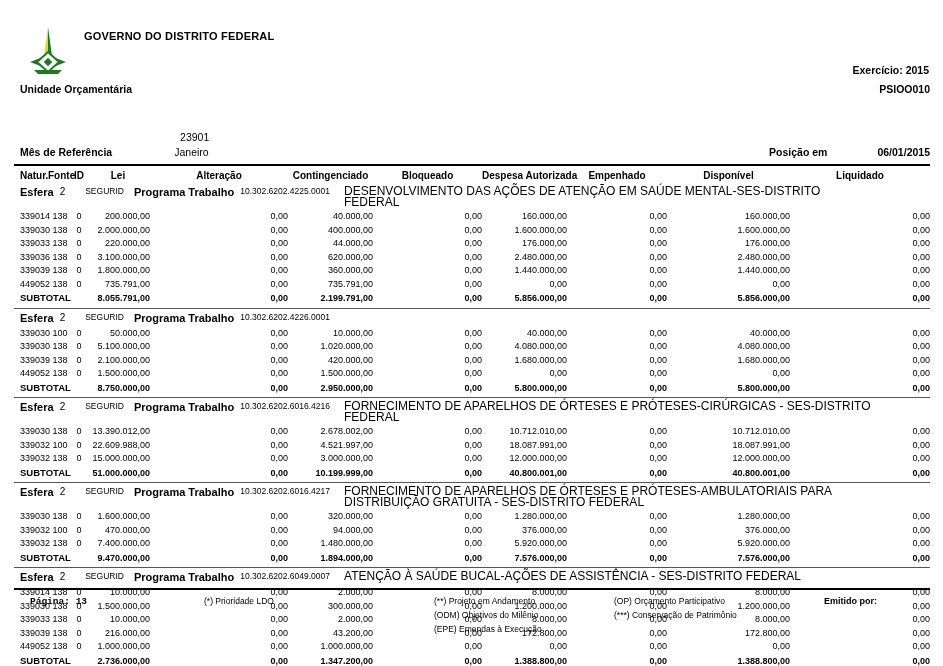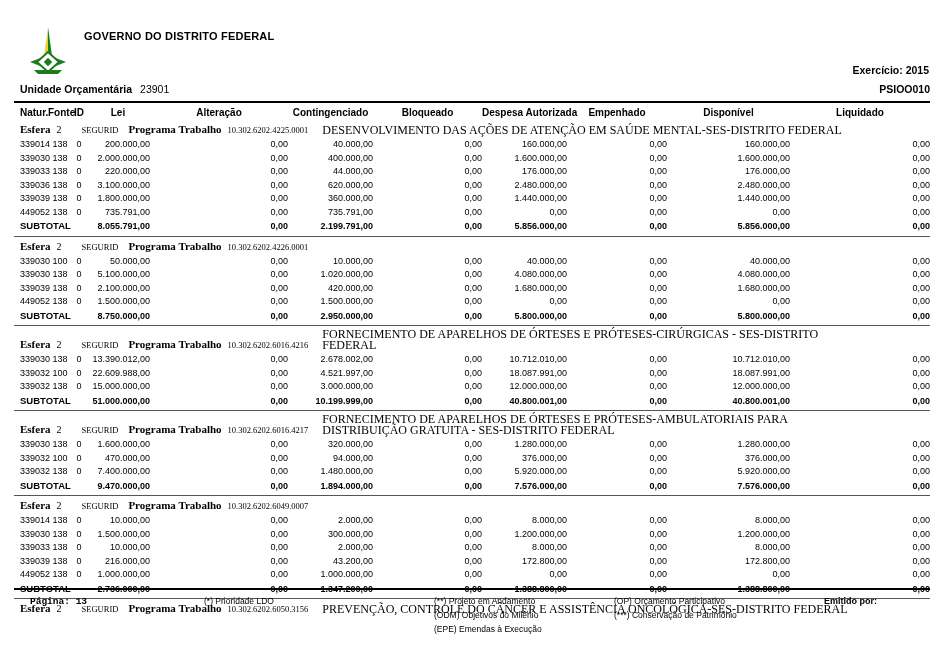--- a/index.html
+++ b/index.html
@@ -10,23 +10,23 @@
   }
   
   .hdr { display:flex; padding:26px 14px 0 28px; }
   .logo { width:40px; height:50px; margin-right:16px; }
   .titles { flex:1; padding-top:4px; }
   .org { font-size:11px; font-weight:bold; letter-spacing:.2px; }
   .rpt-title { font-family:"Liberation Serif", serif; font-size:20px; font-weight:bold; margin-top:3px; }
   .exercicio { align-self:flex-end; font-size:10.5px; font-weight:bold; padding-bottom:0;text-align:center; }
   
   .info { padding:6px 13px 0 20px; }
-  .info-row { display:flex; font-size:10.5px; line-height:15px; }
+  .info-row { display:flex; font-size:10.5px; line-height:15px;gap:40px; }
   .lbl { font-weight:bold; }
-  .uo-code { margin-left:8px; }
+  .uo-code { margin-left:8px;margin-top:48px; }
   .uo-name { margin-left:10px; }
   .mes-val { margin-left:22px; }
   .spacer { flex:1; }
   .rcode { font-weight:bold; }
   .pos-lbl { font-weight:bold; margin-right:10px; }
   .pos-val { font-weight:bold; }
   
   .tbl { margin:4px 13px 0 14px; border-top:2px solid #000; padding-top:3px; }
   .trow { display:grid; grid-template-columns:34px 24px 14px 64px 138px 85px 109px 85px 100px 123px 140px; align-items:baseline; }
   .cell { line-height:13.5px; white-space:nowrap; }
@@ -34,21 +34,21 @@
   .c1 { text-align:center; }
   .c2 { text-align:center; }
   .c3,.c4,.c5,.c6,.c7,.c8,.c9,.c10 { text-align:right; }
   .hdr-row { font-weight:bold; font-size:10px; margin-bottom:1px; }
   .hdr-row .cell { line-height:14px; }
   .hdr-row .c3,.hdr-row .c4,.hdr-row .c5,.hdr-row .c6,.hdr-row .c7,.hdr-row .c8,.hdr-row .c9,.hdr-row .c10 { text-align:center; }
   .data-row { font-size:9px; }
   .subtotal-row { font-size:9px; font-weight:bold; border-bottom:1px solid #555; padding-bottom:2px; margin-bottom:1px; }
   .st-label { grid-column:1 / span 3; text-align:left; padding-left:6px; font-size:9.5px; }
   
-  .esfera-row { display:flex; align-items:flex-end; padding-left:6px; margin:3px 0 3px 0;font-family:Liberation Serif, serif; }
+  .esfera-row { display:flex; align-items:flex-start; padding-left:6px; margin:3px 0 3px 0; }
   .esf-label { font-weight:bold; font-size:11px; }
   .esf-val { font-size:10px; margin-left:6px; }
   .segurid { font-size:8.5px; margin-left:20px; }
   .prog { font-weight:bold; font-size:11px; margin-left:10px; white-space:nowrap; }
   .code { font-size:8.5px; margin-left:6px; white-space:nowrap; }
   .desc { font-size:12px; margin-left:14px; max-width:530px; line-height:10.5px; }
   
   .footer { position:absolute; left:14px; right:13px; top:588px; border-top:2px solid #000; padding-top:4px; display:flex; }
   .f-pagina { width:190px; padding-left:16px; font-size:9.5px; font-weight:bold; padding-top:2px;font-family:Liberation Mono, monospace; }
   .f-col { font-size:8.5px; line-height:14px; }
@@ -80,20 +80,27 @@
     <div class="exercicio">Exercício: 2015</div>
   </div>
 
   <div class="info">
     <div class="info-row">
       <span class="lbl">Unidade Orçamentária</span>
       <span class="uo-code">23901</span>
       <span class="spacer"></span>
       <span class="rcode">PSIOO010</span>
     </div>
+    <div class="info-row">
+      <span class="lbl">Mês de Referência</span>
+      <span class="mes-val">Janeiro</span>
+      <span class="spacer"></span>
+      <span class="pos-lbl">Posição em</span>
+      <span class="pos-val">06/01/2015</span>
+    </div>
   </div>
 
   <div class="tbl">
     <div class="trow hdr-row">
       <span class="cell c0">Natur.</span>
       <span class="cell c1">Fonte</span>
       <span class="cell c2">ID</span>
       <span class="cell c3">Lei</span>
       <span class="cell c4">Alteração</span>
       <span class="cell c5">Contingenciado</span>
@@ -407,20 +414,21 @@
           </div>
   </div>
 
   <div class="section">
     <div class="esfera-row">
       <span class="esf-label">Esfera</span>
       <span class="esf-val">2</span>
       <span class="segurid">SEGURID</span>
       <span class="prog">Programa Trabalho</span>
       <span class="code">10.302.6202.6049.0007</span>
+      <span class="desc">ATENÇÃO À SAÚDE BUCAL-AÇÕES DE ASSISTÊNCIA - SES-DISTRITO FEDERAL</span>
     </div>
     <div class="rows">
             <div class="trow data-row">
               <span class="cell c0">339014</span>
               <span class="cell c1">138</span>
               <span class="cell c2">0</span>
               <span class="cell c3">10.000,00</span>
               <span class="cell c4">0,00</span>
               <span class="cell c5">2.000,00</span>
               <span class="cell c6">0,00</span>

